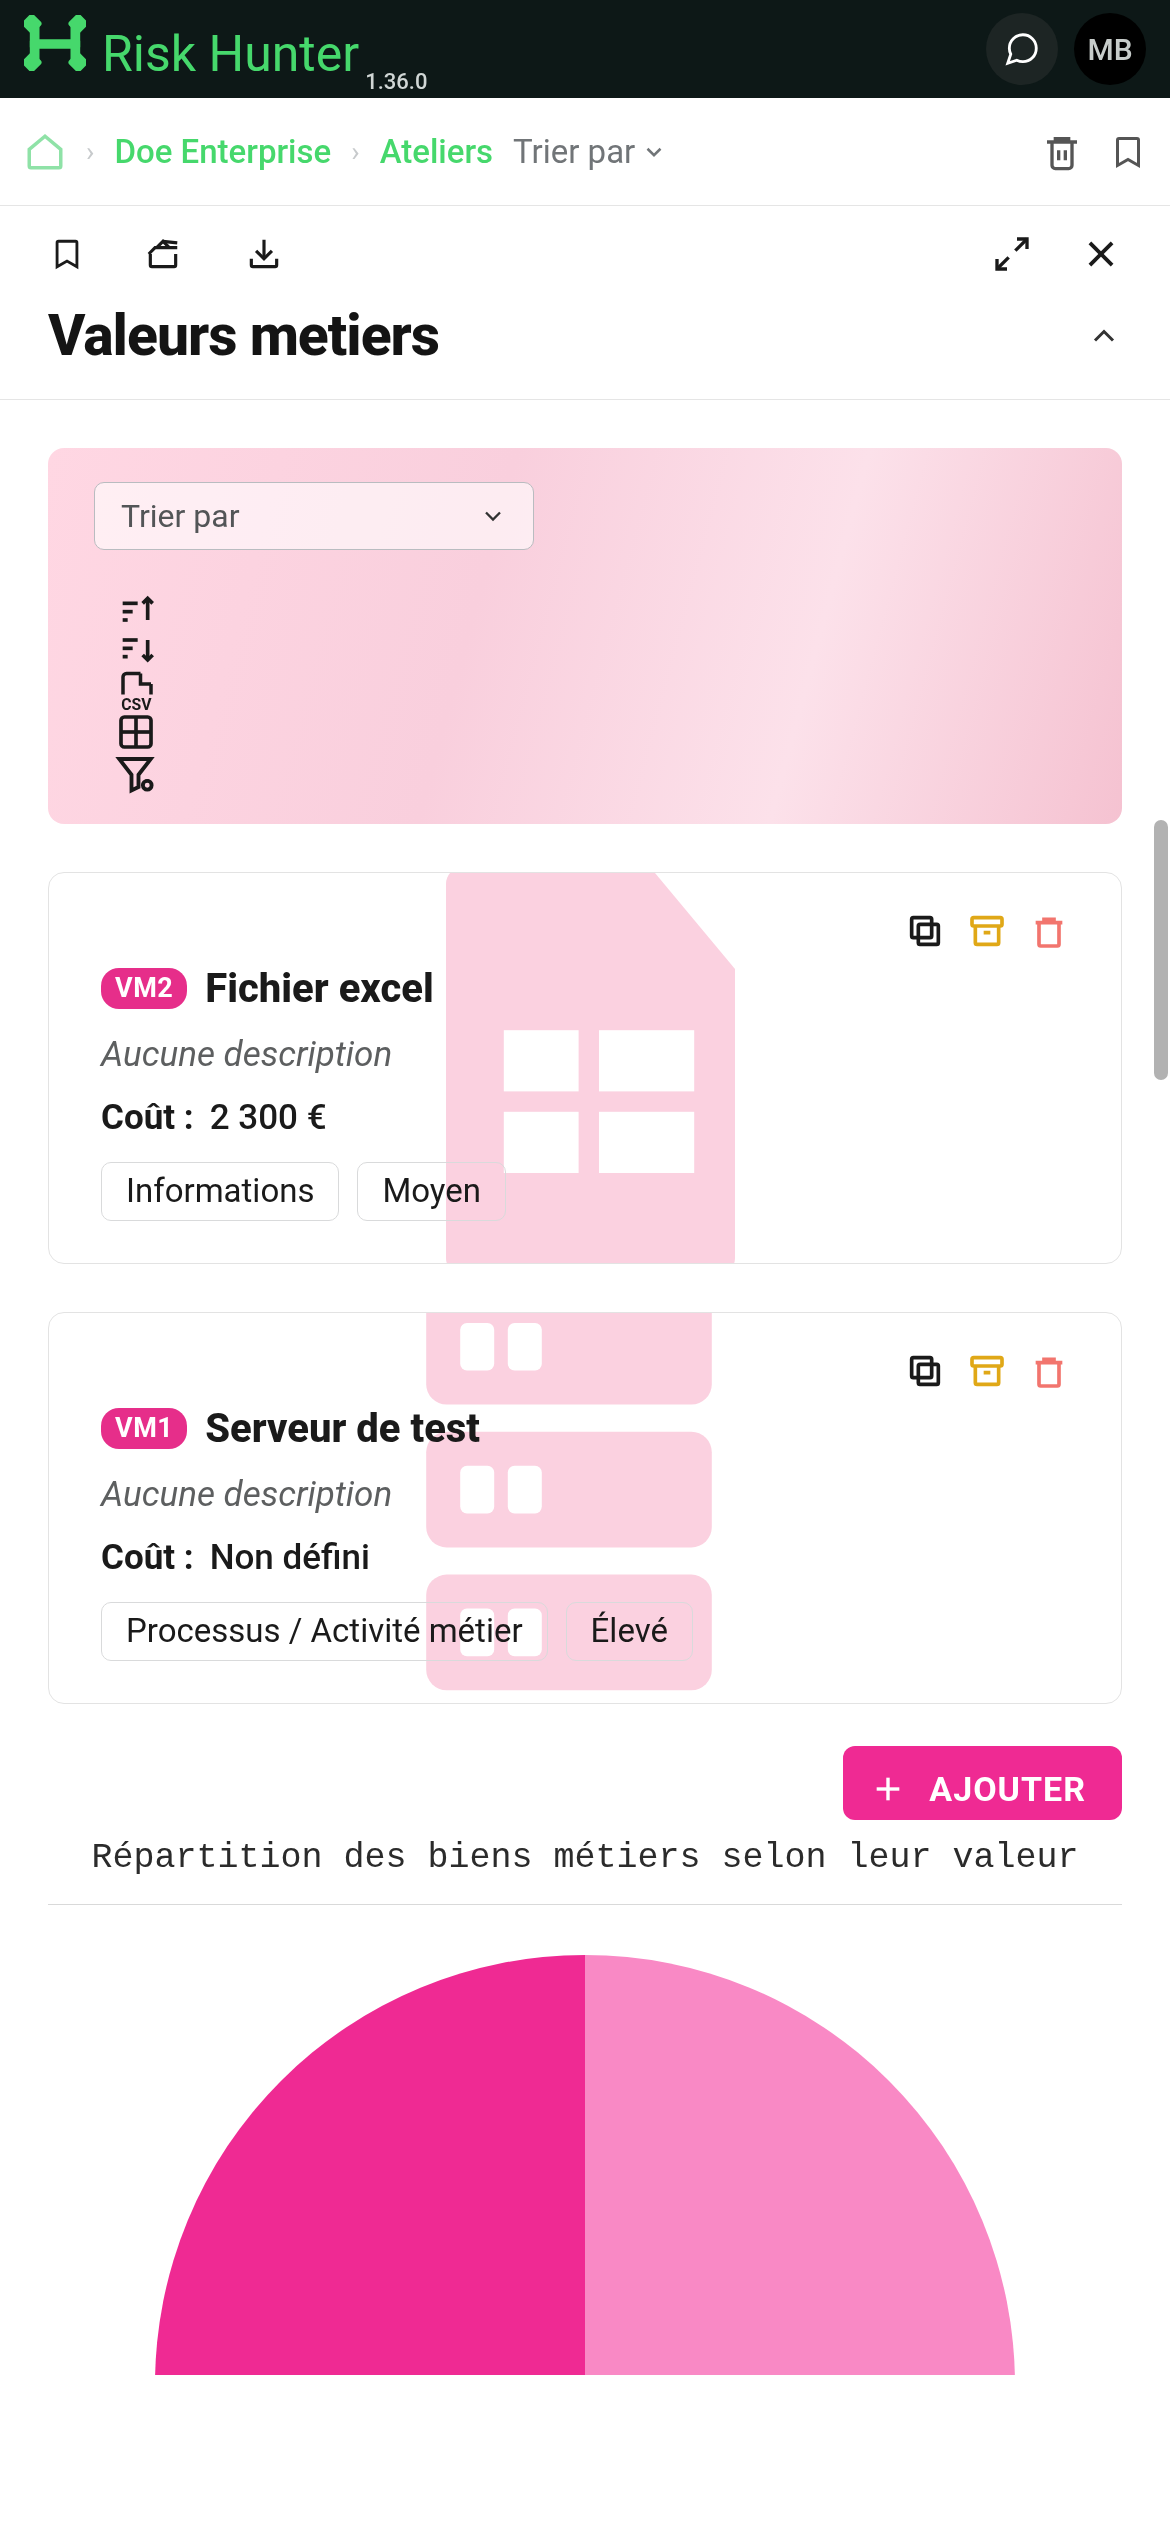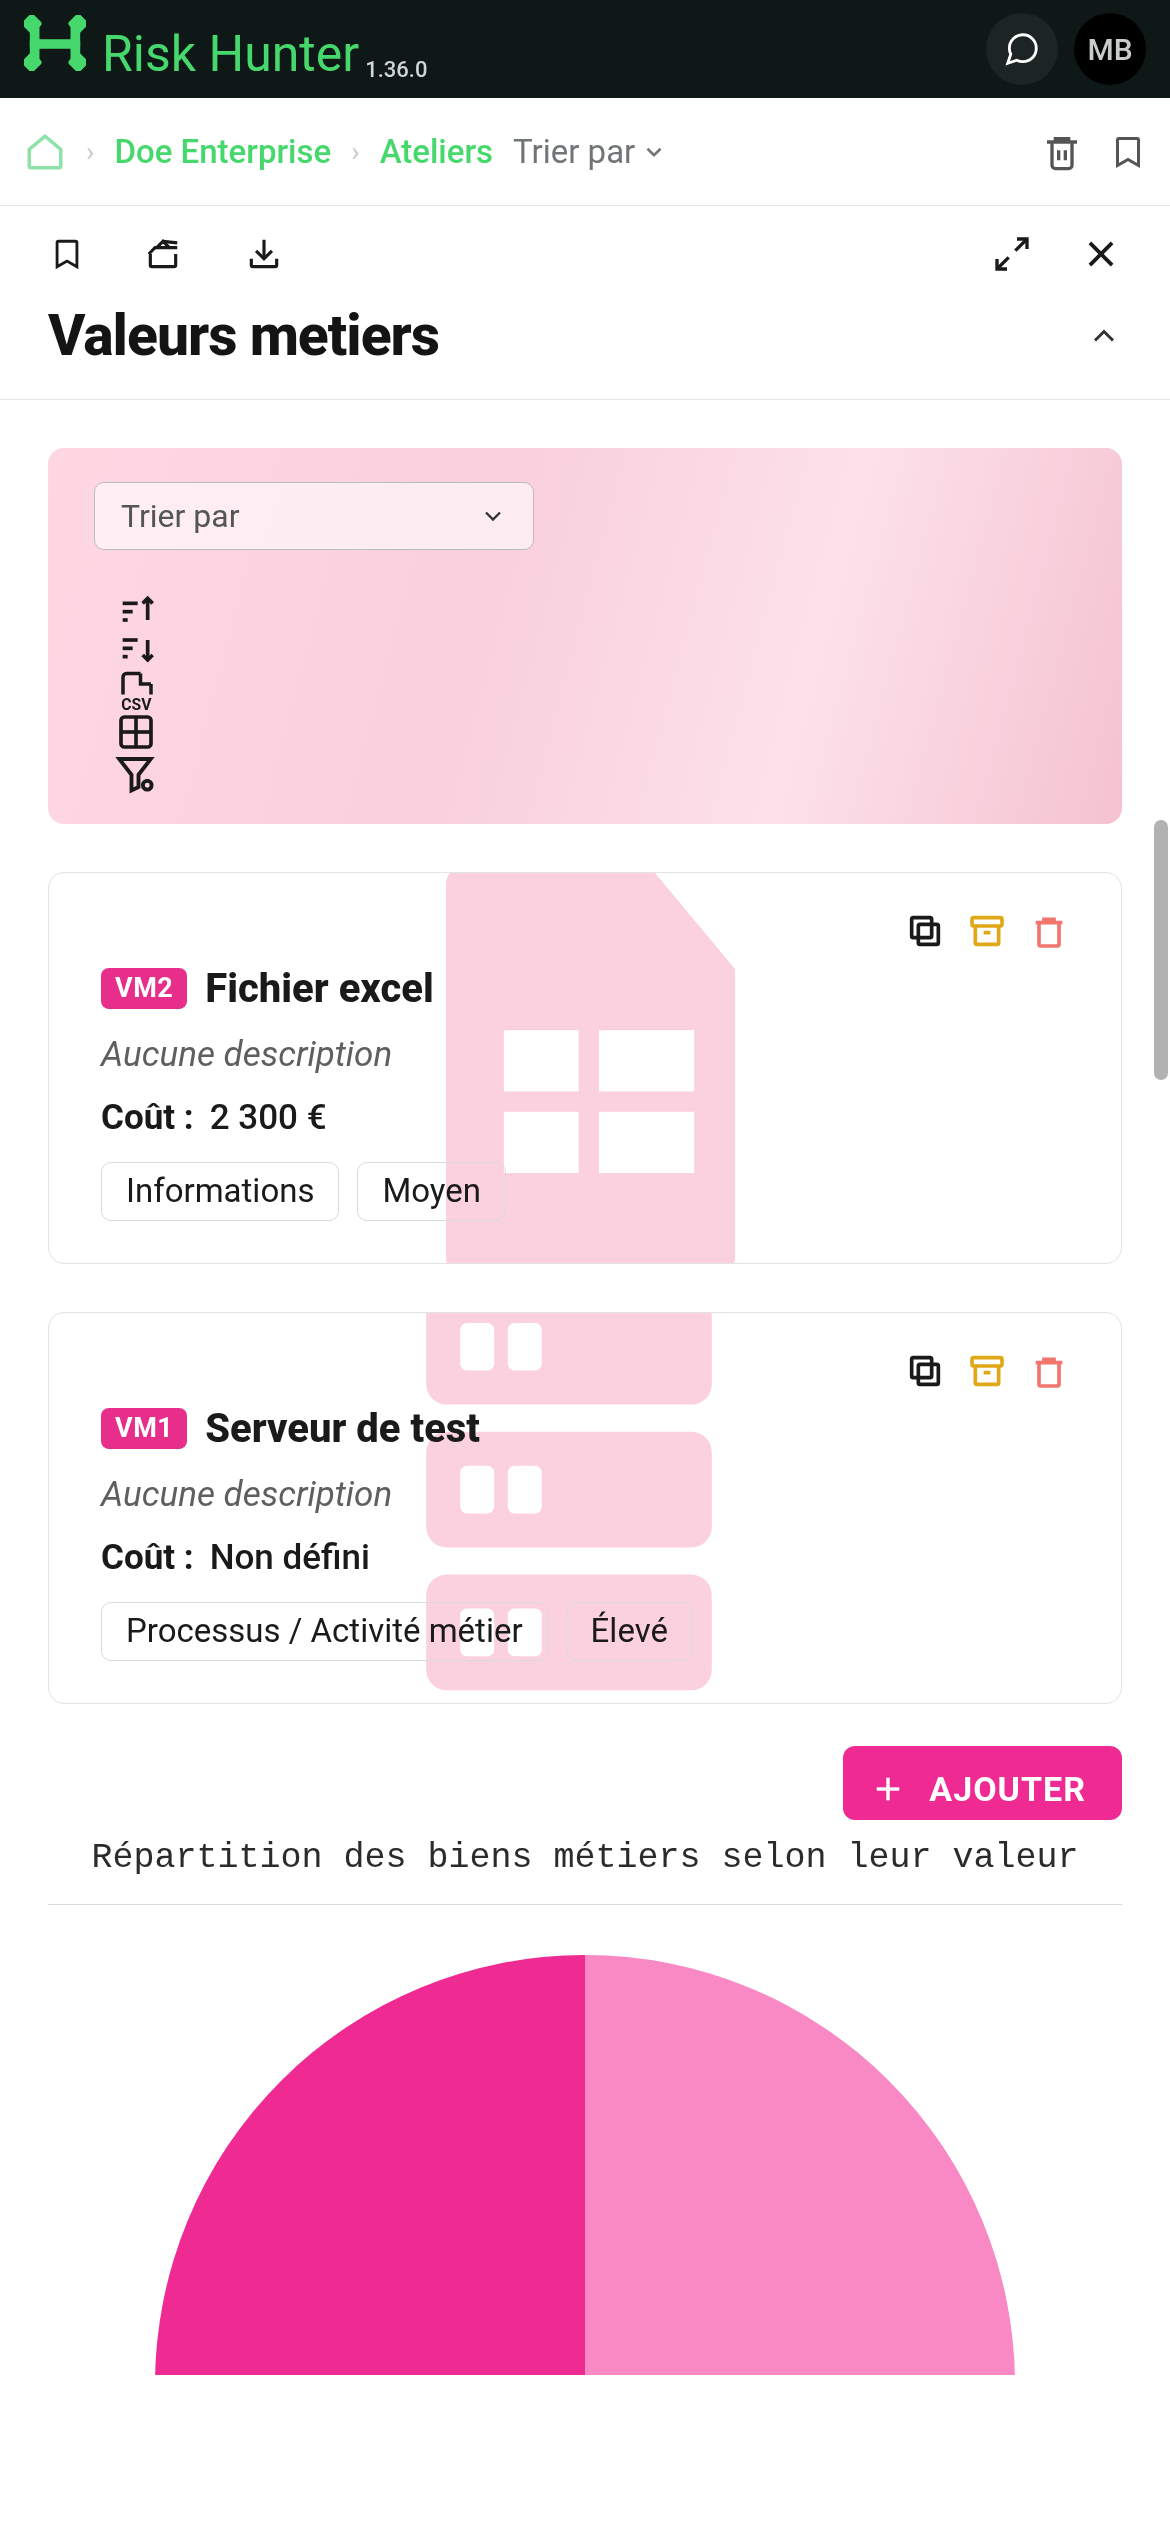--- a/index.html
+++ b/index.html
@@ -3,21 +3,21 @@
   <meta charset="utf-8">
   <style>
     * { margin: 0; padding: 0; box-sizing: border-box; -webkit-font-smoothing: antialiased; }
     body { font-family: -apple-system, BlinkMacSystemFont, 'Segoe UI', Roboto, Helvetica, Arial, sans-serif; background: #fff; width: 1170px; }
     
     
     .top-header { background: #0d1817; height: 98px; display: flex; align-items: center; padding: 0 24px; }
     .logo-block { display: flex; align-items: baseline; gap: 16px; flex: 1; }
     .logo-icon { width: 62px; height: 56px; }
     .logo-text { color: #46d86c; font-size: 50px; font-weight: 400; letter-spacing: 0px; }
-    .version { color: #d0d6d5; font-size: 22px; font-weight: 500; margin-left: -10px; position:relative; top:6px; }
+    .version { color: #d0d6d5; font-size: 22px; font-weight: 500; margin-left: -10px; position:relative; top:18px; }
     .header-icons { display: flex; gap: 16px; align-items: center; }
     .chat-btn { width: 72px; height: 72px; border-radius: 50%; background: #1d2524; display: flex; align-items: center; justify-content: center; }
     .avatar { width: 72px; height: 72px; border-radius: 50%; background: #000000; display: flex; align-items: center; justify-content: center; color: #c7ccca; font-size: 30px; font-weight: 500; }
     
     
     .breadcrumb-bar { height: 108px; display: flex; align-items: center; padding: 0 24px; border-bottom: 1px solid #e5e5e5; }
     .breadcrumb { display: flex; align-items: center; gap: 20px; flex: 1; font-size: 33px; }
     .bc-home { color: #7fd99a; }
     .bc-chevron { color: #c7cacc; font-size: 28px; }
     .bc-link { color: #46d86c; font-weight: 500; }
@@ -39,21 +39,21 @@
     .sort-select { width: 440px; height: 68px; border: 1.5px solid #b9bcc0; border-radius: 10px; padding: 0 26px; font-size: 32px; color: #535557; background: rgba(255,255,255,0.6); display: flex; align-items: center; }
     .sort-select span:first-child { flex:1; }
     .filter-icons { display: flex; margin-top: 40px; padding: 0 20px; flex-direction: column; }
     .ficon { color: #1a1a1a; }
     
     
     .card { margin: 0 48px 48px; border: 1.5px solid #e3e3e3; border-radius: 16px; padding: 38px 52px 42px; position: relative; overflow: hidden; }
     .card-bg-icon { position: absolute; left: 380px; top: -12px; width: 340px; height: 420px; opacity: 1; pointer-events: none; }
     .card-actions { display: flex; gap: 22px; justify-content: flex-end;  position:relative;}
     .card-title-row { display: flex; align-items: center; gap: 18px; margin-top: 14px; position:relative;}
-    .badge { background: #e62e8a; color: #fff; font-weight: 700; font-size: 27px; padding: 4px 14px 5px; border-radius: 8px; letter-spacing: 0.5px; }
+    .badge { background: #e62e8a; color: #fff; font-weight: 700; font-size: 27px; padding: 4px 14px 5px; border-radius: 18px; letter-spacing: 0.5px; }
     .card-title { font-size: 40px; font-weight: 800; color: #1a1a1a; }
     .card-desc { font-size: 35px; font-style: italic; color: #5d5f60; margin-top: 22px; position:relative;}
     .cost-row { display: flex; gap: 16px; align-items: baseline; margin-top: 22px; position:relative;}
     .cost-label { font-size: 35px; font-weight: 700; color: #1a1a1a; }
     .cost-value { font-size: 35px; font-weight: 500; color: #1a1a1a; }
     .tags { display: flex; gap: 18px; margin-top: 24px; position:relative;}
     .tag { border: 1.5px solid #d9dadb; border-radius: 10px; padding: 8px 24px 10px; font-size: 33px; color: #1a1a1a; }
     
     
     .add-row { display: flex; justify-content: flex-end; padding: 0 48px; margin-top: -6px; }

